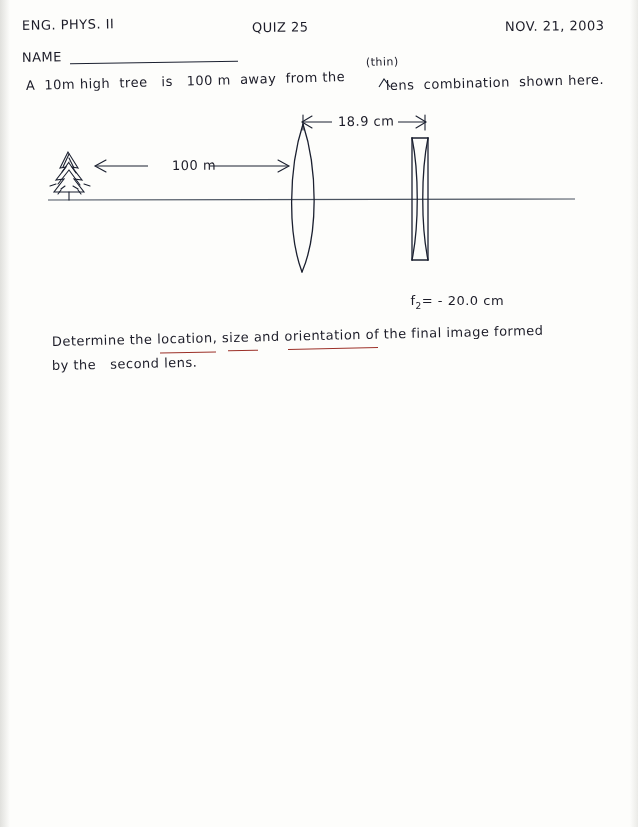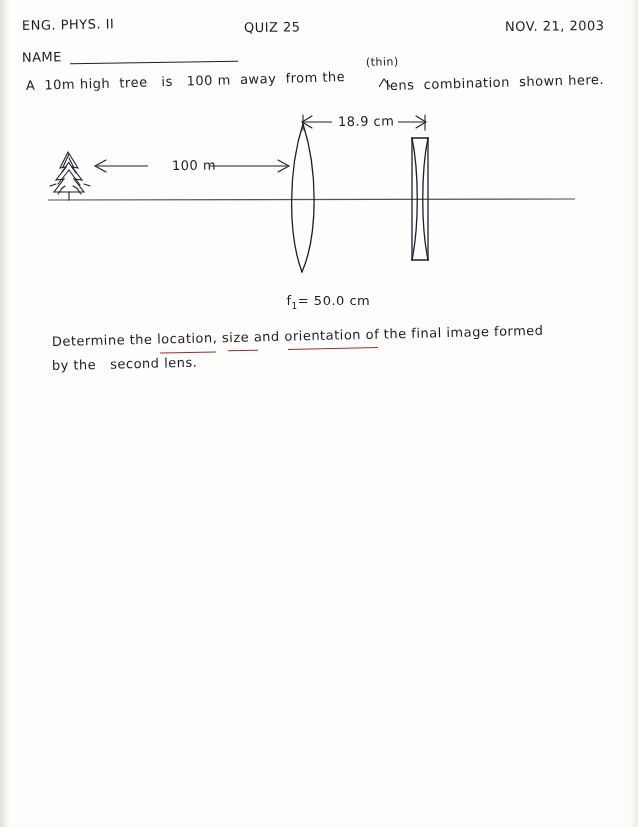--- a/index.html
+++ b/index.html
@@ -79,21 +79,21 @@
     border-top: 1.4px solid #9c3028;
   }
 </style>
 </head>
 <body>
 
 <div id="page">
 
   <div class="hw md tilt1" style="left:22px; top:18px;">ENG. PHYS. II</div>
 
-  <div class="hw md tilt3" style="left:244px; top:20px;text-align:center;">QUIZ 25</div>
+  <div class="hw md tilt3" style="left:252px; top:20px;text-align:center;">QUIZ 25</div>
 
   <div class="hw md tilt3" style="left:505px; top:19px;">NOV. 21, 2003</div>
 
   <div class="hw md tilt1" style="left:22px; top:50px;">NAME</div>
   <div class="nameline"></div>
 
   <div class="hw md tilt2" style="left:26px; top:78px;">A  10m high  tree   is   100 m  away  from the</div>
 
   <div class="hw sm tilt2" style="left:366px; top:56px;">(thin)</div>
 
@@ -145,24 +145,24 @@
         <line x1="412" y1="38" x2="428" y2="38"></line>
         <line x1="412" y1="160" x2="428" y2="160"></line>
       </g>
     </svg>
   </div>
 
   <div class="hw md tilt3" style="left:172px; top:158px;">100 m</div>
 
   <div class="hw md tilt3" style="left:338px; top:114px;">18.9 cm</div>
 
-  <div class="hw md" style="left:268px; top:278px;">
-    <span>f</span><span class="sub">1</span><span>= 50.0 cm</span>
+
+  <div class="hw md" style="left:392px; top:278px;">
+    <span>f</span><span class="sub">2</span><span>= - 20.0 cm</span>
   </div>
-
 
   <div class="hw md tiltp" style="left:52px; top:334px;">Determine the location, size and orientation of the final image formed</div>
   <div class="hw md tiltp" style="left:52px; top:358px;">by the   second lens.</div>
 
   <div class="ul-red" style="left:160px; top:352px; width:56px; transform:rotate(-1.2deg);"></div>
   <div class="ul-red" style="left:228px; top:350px; width:30px; transform:rotate(-1.2deg);"></div>
   <div class="ul-red" style="left:288px; top:348px; width:90px; transform:rotate(-1.2deg);"></div>
   <div class="ul-red" style="left:120px; top:378px; width:0px;"></div>
 
 </div>

